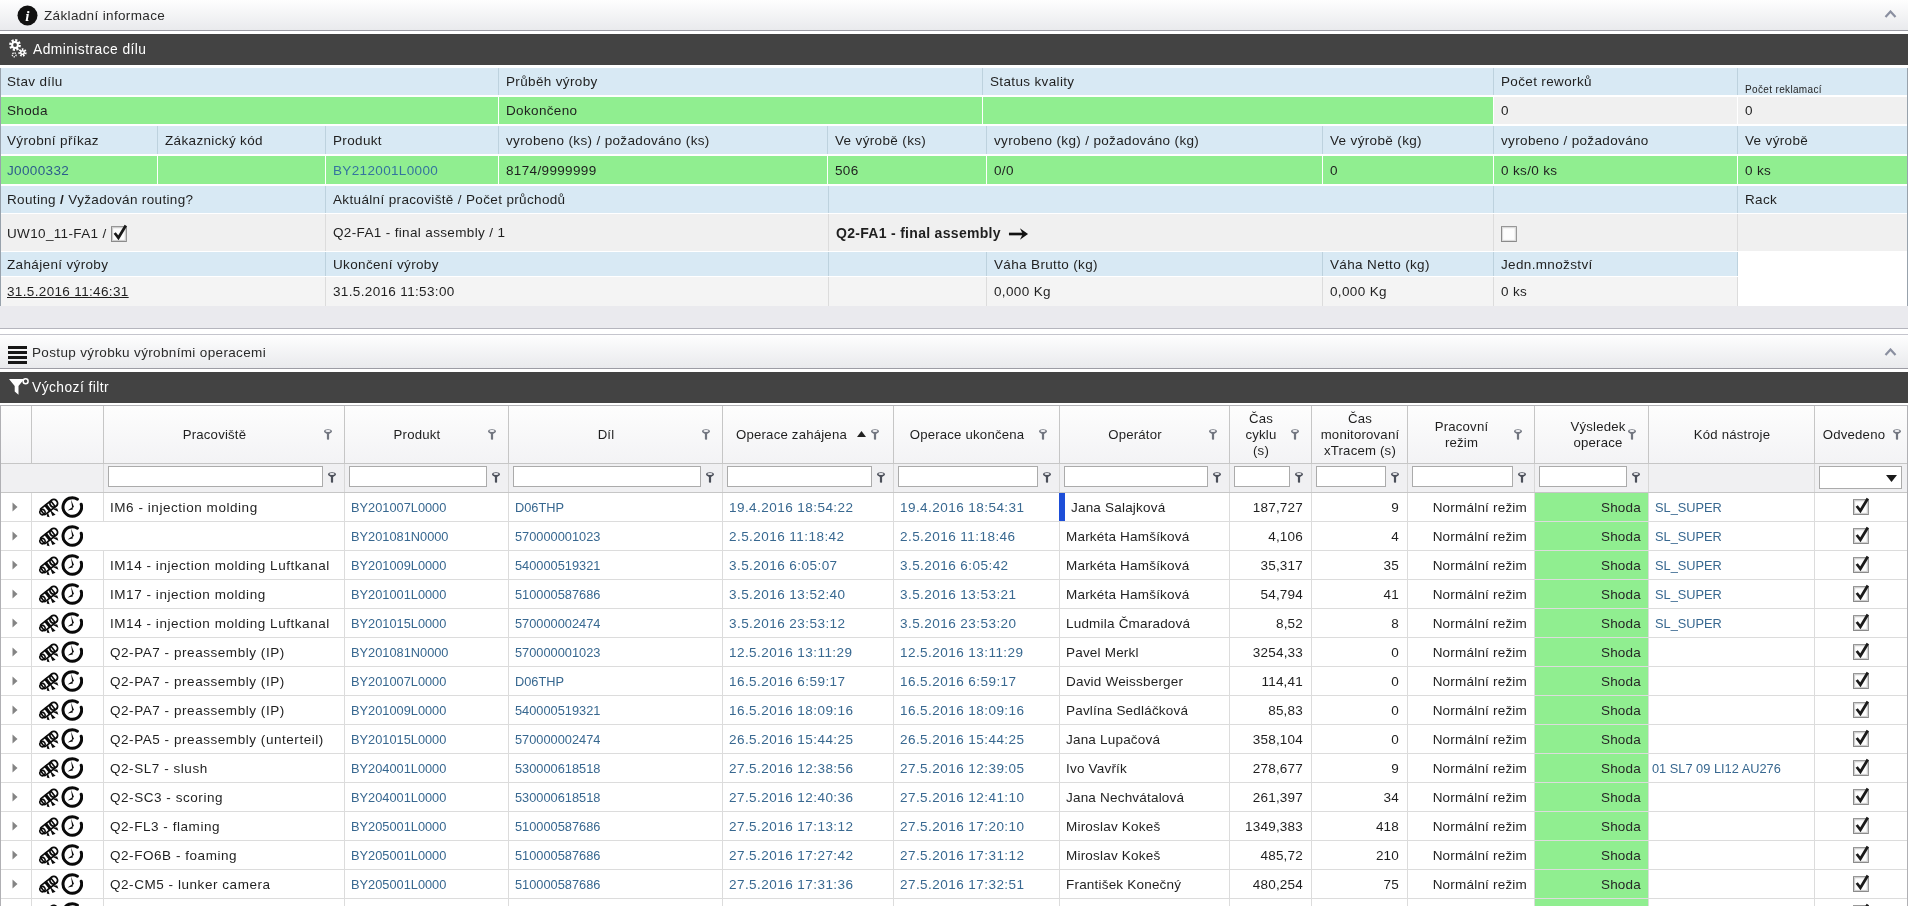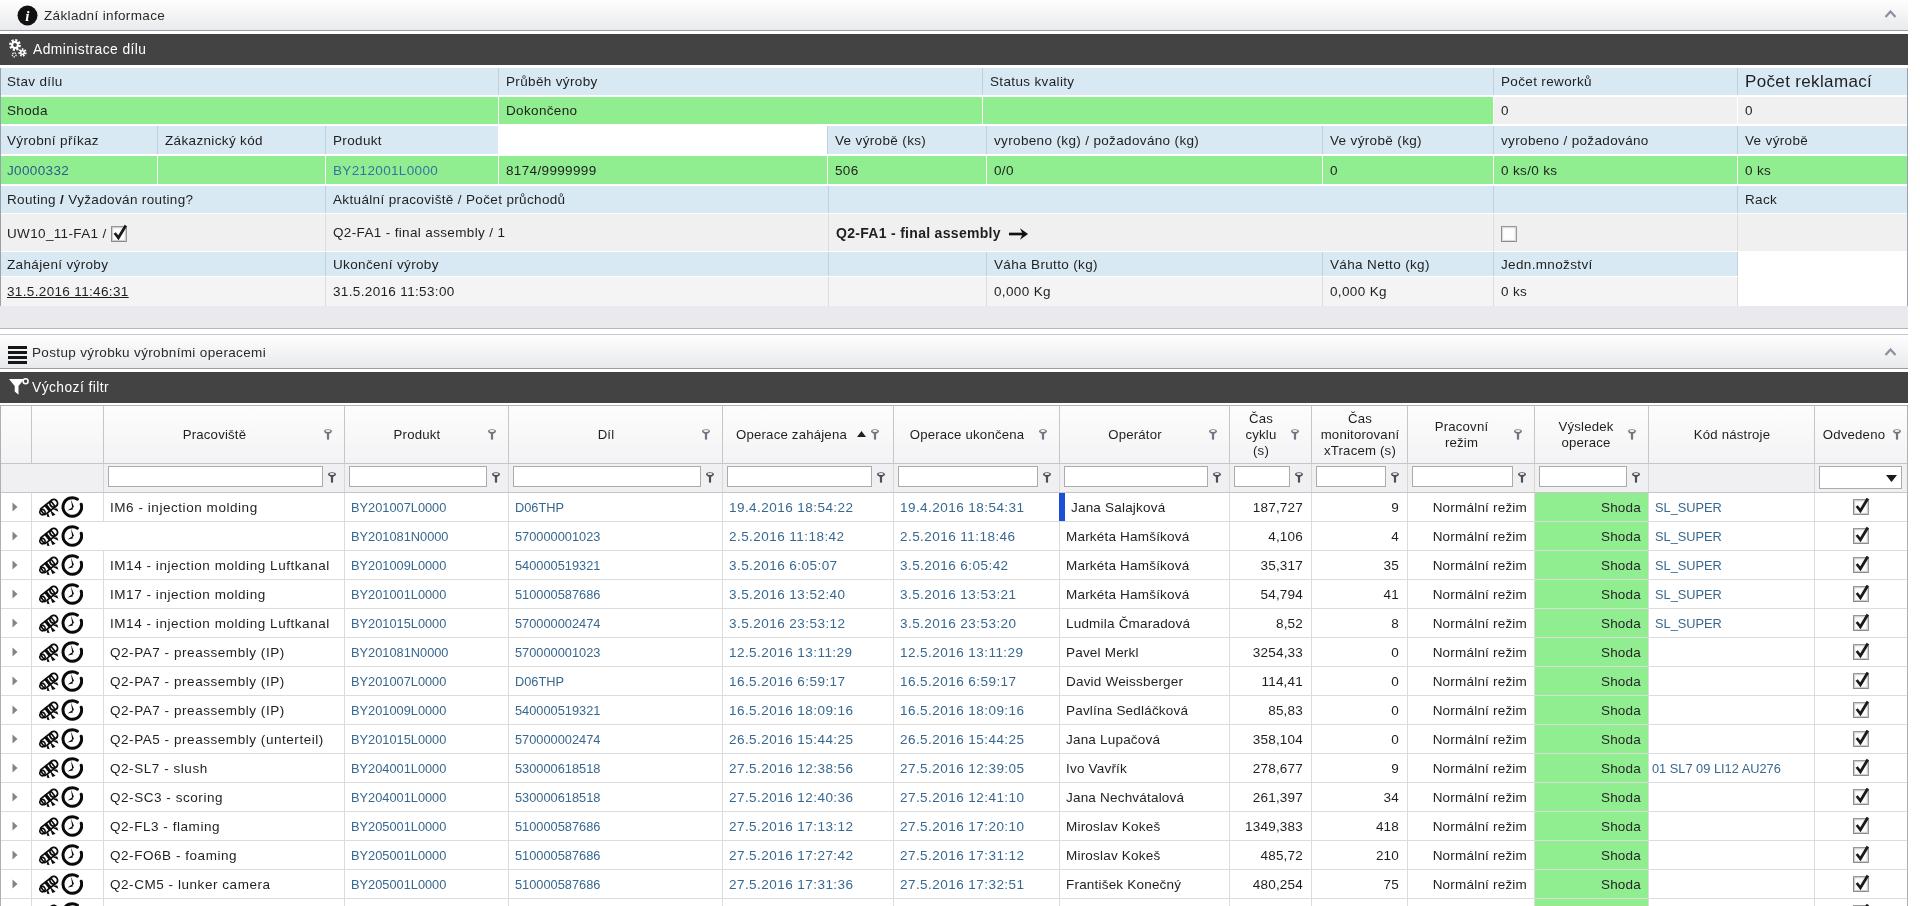--- a/index.html
+++ b/index.html
@@ -101,21 +101,21 @@
         <div class="txt" style="font-size:13.5px;letter-spacing:0.35px;">
           <span>Status kvality</span>
         </div>
       </div>
       <div class="cell" style="left:1493px;width:244px;border-left:1px solid #bdd2de;background:#d8e9f4;">
         <div class="txt" style="font-size:13.5px;letter-spacing:0.35px;">
           <span>Počet reworků</span>
         </div>
       </div>
       <div class="cell" style="left:1737px;width:171px;border-left:1px solid #bdd2de;background:#d8e9f4;">
-        <div class="txt" style="font-size:17px;letter-spacing:0.35px;">
+        <div class="txt" style="font-size:10px;letter-spacing:0.35px;align-items:flex-end;">
           <span>Počet reklamací</span>
         </div>
       </div>
     </div>
 <div class="abs" style="left:0;top:97px;width:1908px;height:27px">
       <div class="cell" style="left:0px;width:498px;background:#90ee90;">
         <div class="txt" style="font-size:13.5px;letter-spacing:0.35px;">
           <span>Shoda</span>
         </div>
       </div>
@@ -147,20 +147,25 @@
         </div>
       </div>
       <div class="cell" style="left:157px;width:168px;border-left:1px solid #bdd2de;background:#d8e9f4;">
         <div class="txt" style="font-size:13.5px;letter-spacing:0.35px;">
           <span>Zákaznický kód</span>
         </div>
       </div>
       <div class="cell" style="left:325px;width:173px;border-left:1px solid #bdd2de;background:#d8e9f4;">
         <div class="txt" style="font-size:13.5px;letter-spacing:0.35px;">
           <span>Produkt</span>
+        </div>
+      </div>
+      <div class="cell" style="left:498px;width:329px;border-left:1px solid #bdd2de;background:#d8e9f4;">
+        <div class="txt" style="font-size:13.5px;letter-spacing:0.35px;">
+          <span>vyrobeno (ks) / požadováno (ks)</span>
         </div>
       </div>
       <div class="cell" style="left:827px;width:159px;border-left:1px solid #bdd2de;background:#d8e9f4;">
         <div class="txt" style="font-size:13.5px;letter-spacing:0.35px;">
           <span>Ve výrobě (ks)</span>
         </div>
       </div>
       <div class="cell" style="left:986px;width:336px;border-left:1px solid #bdd2de;background:#d8e9f4;">
         <div class="txt" style="font-size:13.5px;letter-spacing:0.35px;">
           <span>vyrobeno (kg) / požadováno (kg)</span>
@@ -431,21 +436,21 @@
 <div class="cell" style="left:1311px;width:96px;border-left:1px solid #c6c6c6;">
         <div class="abs" style="left:0;top:0;width:96px;height:100%;display:flex;align-items:center;justify-content:center;text-align:center;font-size:13.2px;line-height:16px">Čas<br>monitorovaní<br>xTracem (s)</div>
       </div>
 <div class="cell" style="left:1407px;width:127px;border-left:1px solid #c6c6c6;">
         <div class="abs" style="left:0;top:0;width:107px;height:100%;display:flex;align-items:center;justify-content:center;text-align:center;font-size:13.2px;line-height:16px">Pracovní<br>režim</div>
         <svg style="position:absolute;right:11px;top:23px" width="10" height="12">
           <use href="#funnel-s"></use>
         </svg>
       </div>
 <div class="cell" style="left:1534px;width:114px;border-left:1px solid #c6c6c6;">
-        <div class="abs" style="left:4px;top:0;width:94px;height:100%;display:flex;align-items:center;justify-content:center;text-align:center;font-size:13.2px;line-height:16px">Výsledek<br>operace</div>
+        <div class="abs" style="left:16px;top:0;width:94px;height:100%;display:flex;align-items:center;justify-content:center;text-align:center;font-size:13.2px;line-height:16px">Výsledek<br>operace</div>
         <svg style="position:absolute;right:11px;top:23px" width="10" height="12">
           <use href="#funnel-s"></use>
         </svg>
       </div>
 <div class="cell" style="left:1648px;width:166px;border-left:1px solid #c6c6c6;">
         <div class="abs" style="left:0;top:0;width:166px;height:100%;display:flex;align-items:center;justify-content:center;text-align:center;font-size:13.2px;line-height:16px">Kód nástroje</div>
       </div>
 <div class="cell" style="left:1814px;width:94px;border-left:1px solid #c6c6c6;">
         <div class="abs" style="left:0;top:0;width:78px;height:100%;display:flex;align-items:center;justify-content:center;text-align:center;font-size:13.2px;line-height:16px">Odvedeno</div>
         <svg style="position:absolute;right:6px;top:23px" width="10" height="12">

